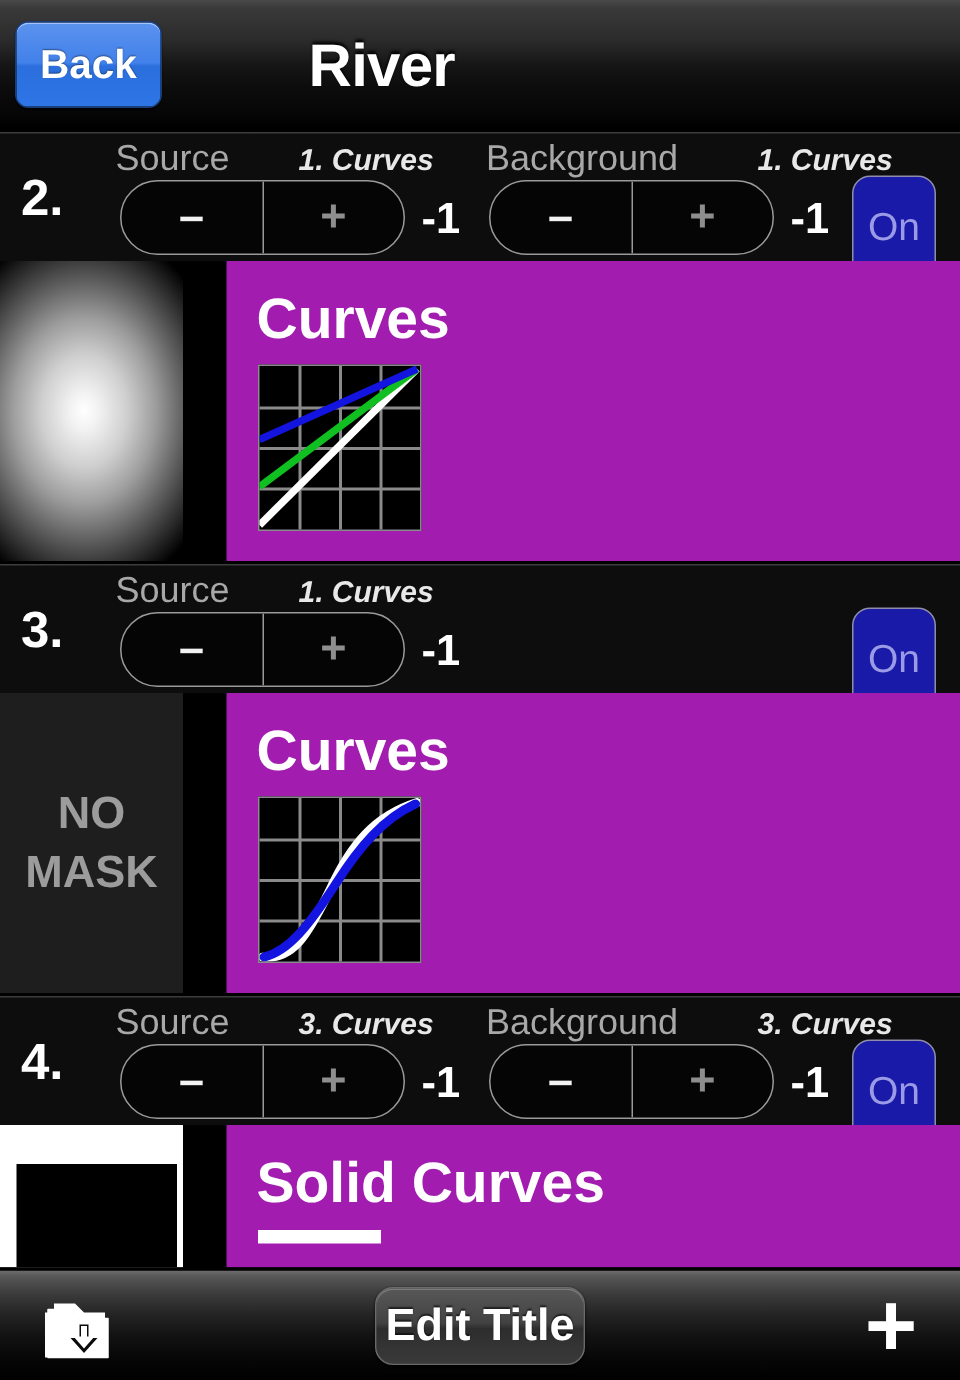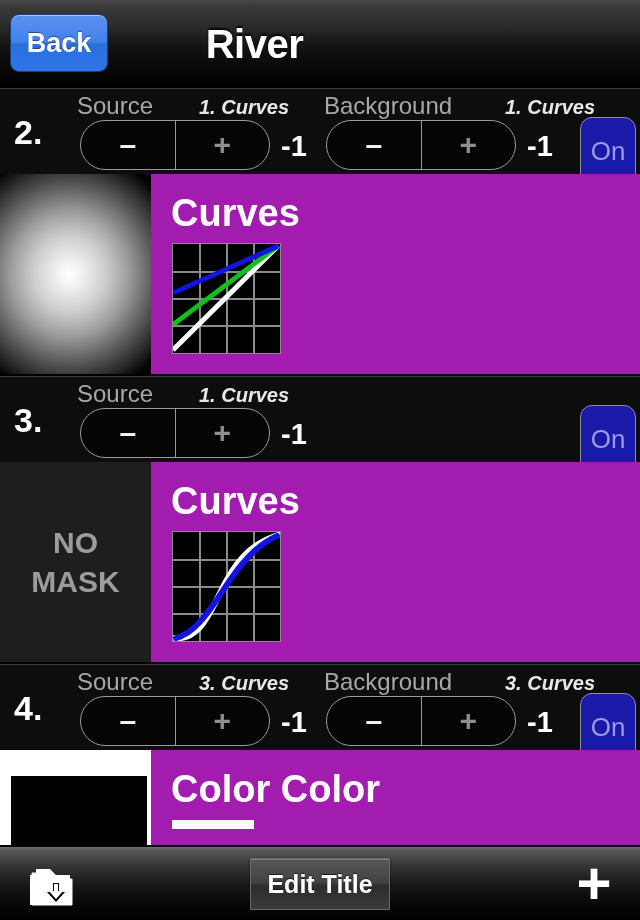--- a/index.html
+++ b/index.html
@@ -73,31 +73,31 @@
   .stepper .half {
     flex:1; display:flex; align-items:center; justify-content:center;
     font-size:30px; font-weight:bold;
   }
   .stepper .minus { color:#f2f2f2; border-right:1.5px solid #9a9a9a; }
   .stepper .plus  { color:#8e8e8e; }
   .num-out {
     position:absolute; top:41px; color:#fff; font-size:29px; font-weight:bold;
   }
   .on-btn {
-    position:absolute; top:28px; right:4px; width:56px; height:69px;
+    position:absolute; top:28px; right:16px; width:56px; height:69px;
     border-radius:12px; background:#1a1aa8;
     border:1.5px solid #8e8ea8;
     display:flex; align-items:center; justify-content:center;
     color:#9a9ae6; font-size:26px;
   }
 
   
   .panel { position:absolute; left:0; width:640px; background:#000; }
   .thumb {
-    position:absolute; left:0; top:0; width:151px; height:100%;
+    position:absolute; left:0; top:0; width:122px; height:100%;
     background:#000; overflow:hidden;
   }
   .thumb.radial {
     background: radial-gradient(ellipse 78% 62% at 46% 50%,
       #ffffff 0%, #f2f2f2 10%, #cfcfcf 30%, #9d9d9d 50%,
       #5e5e5e 70%, #262626 88%, #000 100%);
   }
   .thumb.nomask {
     background:#1e1e1e;
     display:flex; align-items:center; justify-content:center;
@@ -130,26 +130,26 @@
   
   .toolbar {
     position:absolute; left:0; bottom:0; width:640px; height:75px;
     background: linear-gradient(to bottom,
         #6e6e6e 0%, #585858 5%, #3a3a3a 22%,
         #222 42%, #121212 60%, #070707 80%, #000 100%);
     border-top:2px solid #000;
   }
   .tb-edit-title {
     position:absolute; left:50%; transform:translateX(-50%); top:11px;
-    width:140px; height:52px; border-radius:1px;
+    width:140px; height:52px; border-radius:12px;
     background: linear-gradient(to bottom, #585858 0%, #424242 46%, #2d2d2d 54%, #3a3a3a 100%);
     border:1px solid #6a6a6a;
     box-shadow: inset 0 1px 0 rgba(255,255,255,.22), 0 1px 2px rgba(0,0,0,.8);
     display:flex; align-items:center; justify-content:center;
-    color:#fff; font-size:25px; font-weight:bold;
+    color:#fff; font-size:30px; font-weight:bold;
     text-shadow:0 -1px 1px rgba(0,0,0,.6);
   }
   .tb-save { position:absolute; left:28px; top:18px; width:50px; height:44px; }
   .tb-plus {
     position:absolute; right:20px; top:14px; width:52px; height:52px;
     display:flex; align-items:center; justify-content:center;
     color:#fff; font-size:60px; font-weight:bold; line-height:1;
   }
   .tb-plus span { display:block; margin-top:-6px; }
 </style>
@@ -255,21 +255,21 @@
     </div>
     <div class="num-out" style="left:527px;">-1</div>
     <div class="on-btn">On</div>
   </div>
 
   <div class="panel" style="top:750px; height:95px; overflow:hidden;">
     <div class="thumb solid">
       <div class="inner"></div>
     </div>
     <div class="panel-body">
-      <div class="panel-title">Color Color</div>
+      <div class="panel-title">Solid Curves</div>
       <div class="underbar" style="top:70px;"></div>
     </div>
   </div>
 
   <div class="toolbar">
     <div class="tb-save">
       <svg viewBox="0 0 50 44" width="50" height="44">
         <path d="M4 8 L4 40 L44 40 L44 14 L24 14 L18 8 Z" fill="#ffffff" stroke="#ffffff" stroke-width="1" stroke-linejoin="round"></path>
         <path d="M8 4 L22 4 L28 10 L42 10 L42 14 L24 14 L18 8 L8 8 Z" fill="#ffffff"></path>
         <rect x="2" y="10" width="4" height="30" fill="#ffffff"></rect>

